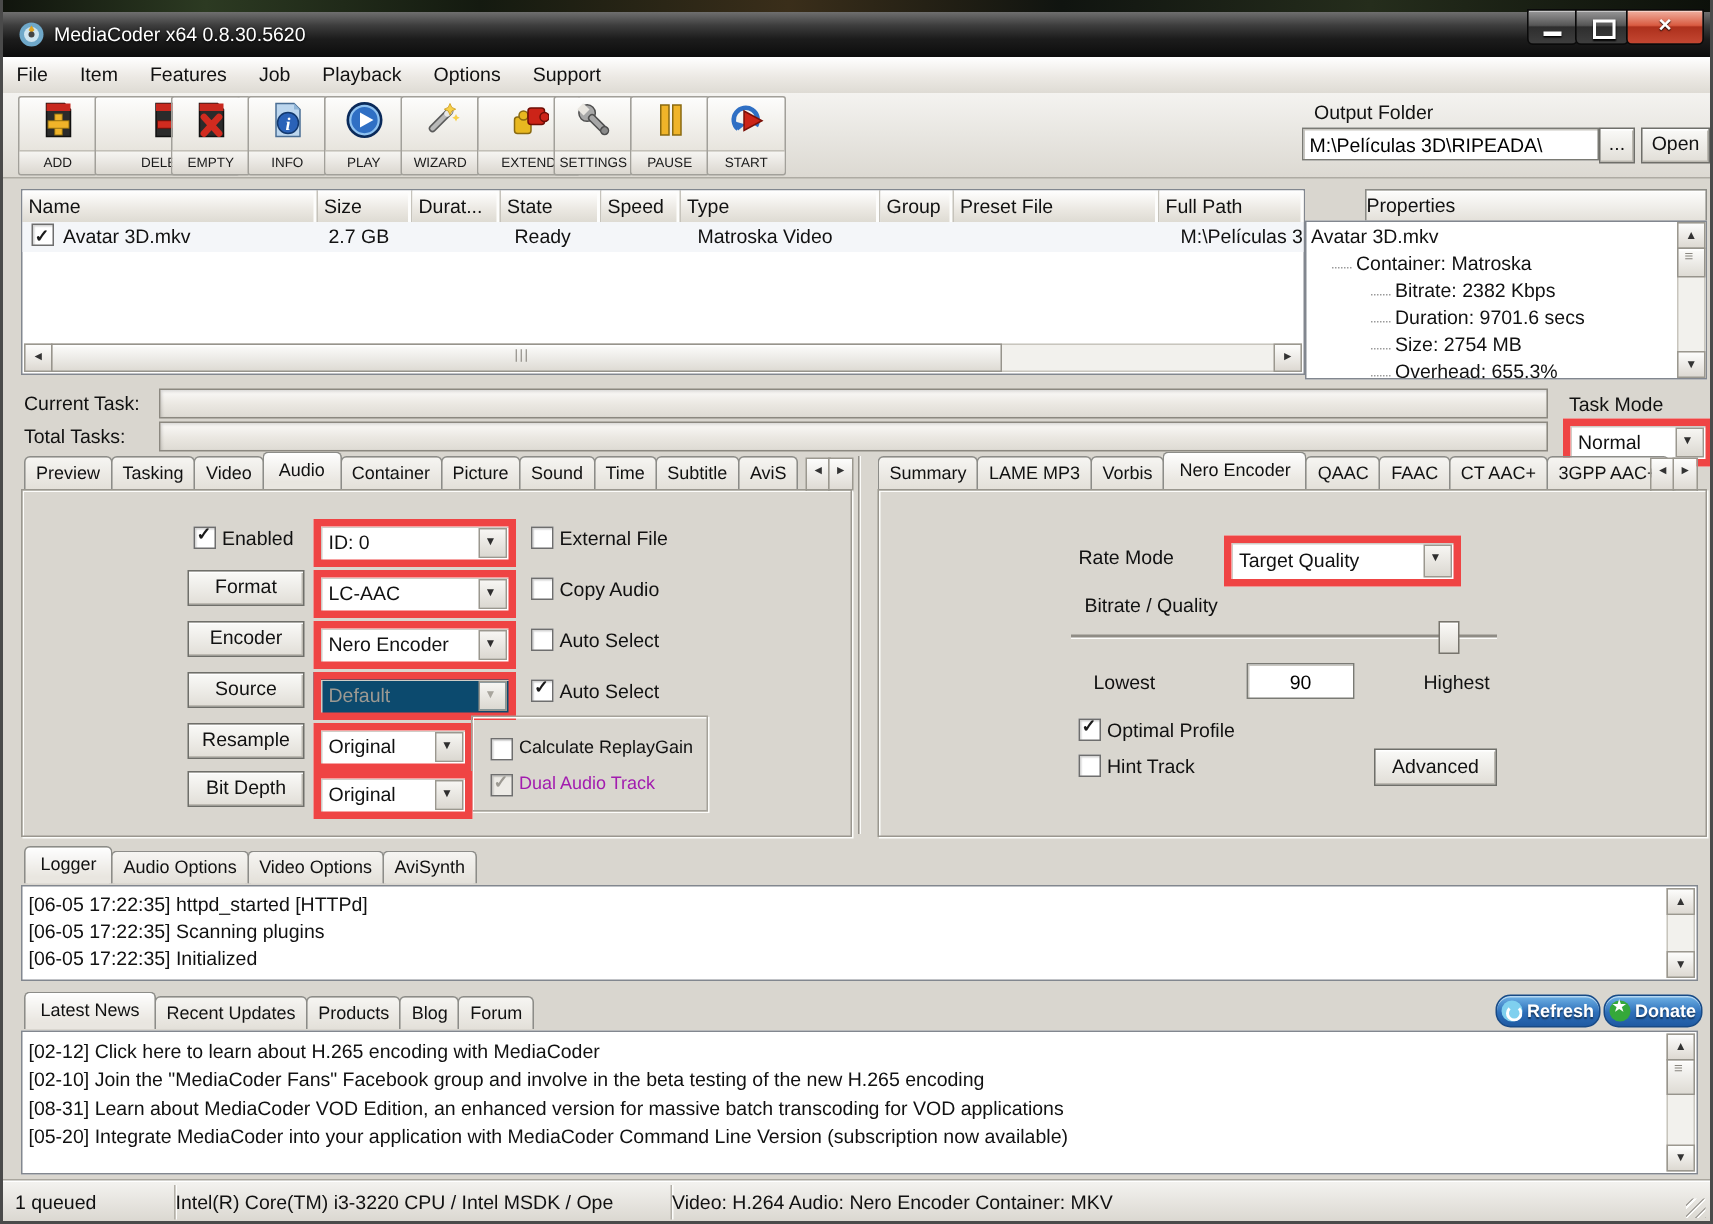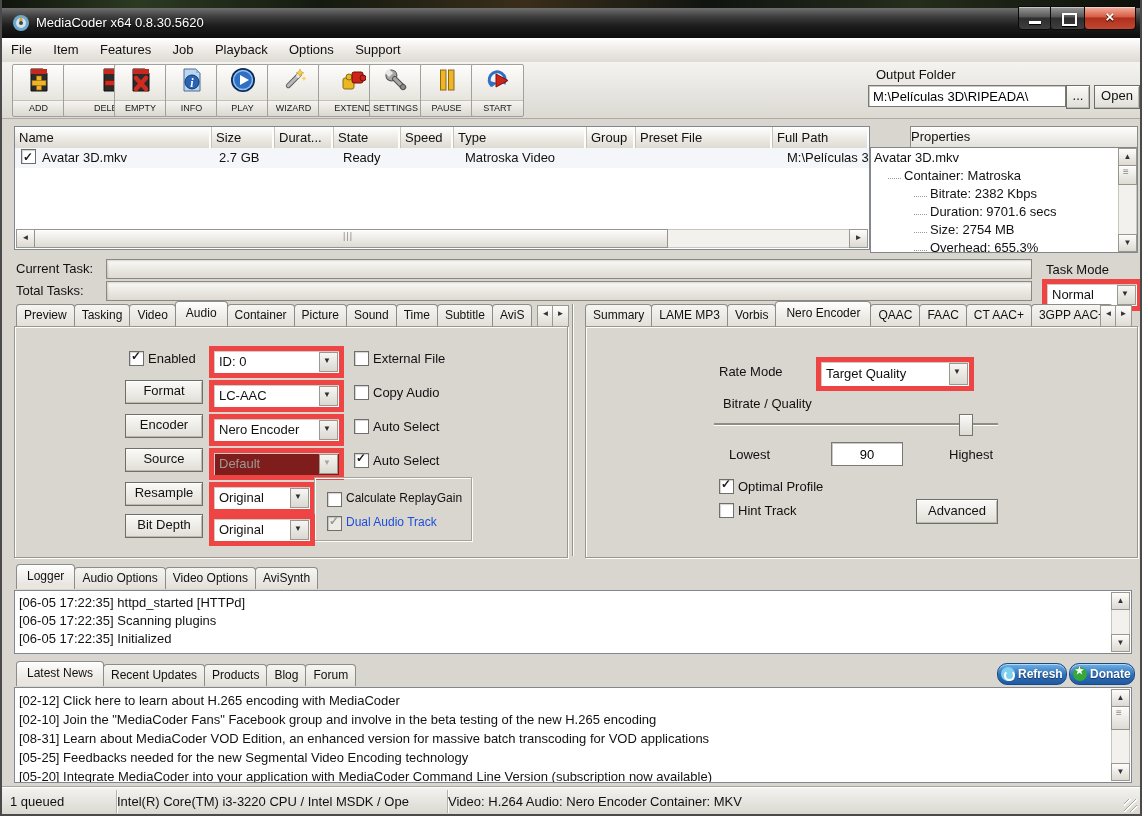--- a/index.html
+++ b/index.html
@@ -80,27 +80,27 @@
   .tabstrip{position:absolute;height:23px;white-space:nowrap;}
   .tab{display:inline-block;height:21px;line-height:21px;padding:0 7px;font-size:12px;
     background:linear-gradient(#f6f5f2,#e3e0d9);border:1px solid #8c8c88;border-bottom:none;
     border-radius:4px 4px 0 0;margin-right:-1px;position:relative;vertical-align:bottom;}
   .tab.active{height:24px;line-height:23px;background:linear-gradient(#fefefe,#e9e6e0 80%);z-index:3;
     padding:0 10px;margin-top:-3px;box-shadow:inset 0 1px 0 #fff;}
   .spin{width:15px;height:21px;}
   
   .frame{position:absolute;border:1px solid #9a978f;box-shadow:inset 1px 1px 0 #fdfdfb, 1px 1px 0 #fdfdfb;}
   .lbl{position:absolute;font-size:13px;white-space:nowrap;}
-  .lbl.disabled{color:#1d4ed8;}
+  .lbl.disabled{color:#a21caf;}
   .dd{position:absolute;height:22px;background:#fff;border:5px solid #ef4444;box-shadow:inset 1px 1px 0 #cfccc6;}
   .dd-text{position:absolute;left:5px;top:3px;font-size:13px;white-space:nowrap;}
   .dd-btn{position:absolute;right:1px;top:1px;bottom:1px;width:17px;
     background:linear-gradient(#f7f6f3,#dbd8d1);border:1px solid #9b988f;}
   .dd-btn::after{content:"▼";position:absolute;left:3px;top:3px;font-size:8px;color:#2e2e2e;}
-  .dd.disabled{background:#7f1d1d;}
+  .dd.disabled{background:#0c4a6e;}
   .dd.disabled .dd-text{color:#9c9992;}
   .dd.disabled .dd-btn::after{color:#a8a59d;}
   .groupbox{position:absolute;border:1px solid #a5a29a;box-shadow:1px 1px 0 #fdfdfb, inset 1px 1px 0 #fdfdfb;}
   
   .slider-track{position:absolute;height:2px;background:#8f8c85;box-shadow:0 1px 0 #fdfdfb;}
   .slider-thumb{position:absolute;width:12px;height:20px;background:linear-gradient(#fbfaf8,#dedbd4);
     border:1px solid #77746d;box-shadow:inset 0 1px 0 #fff;}
   
   .textbox{position:absolute;background:#fff;border:1px solid #82878f;overflow:hidden;}
   .logline{font-size:13px;line-height:18px;padding-left:4px;white-space:nowrap;}
@@ -416,21 +416,20 @@
 </div>
 <div class="pill" style="left:1069px;top:663px;width:64px;">
   <span class="pill-icon donate-star" style="background:#35a83a;"></span>
   <span class="pill-text">Donate</span>
 </div>
 <div class="textbox" style="left:14px;top:687px;width:1116px;height:94px;">
   <div style="padding-top:3px;">
     <div class="newsline">[02-12] Click here to learn about H.265 encoding with MediaCoder</div>
     <div class="newsline">[02-10] Join the "MediaCoder Fans" Facebook group and involve in the beta testing of the new H.265 encoding</div>
     <div class="newsline">[08-31] Learn about MediaCoder VOD Edition, an enhanced version for massive batch transcoding for VOD applications</div>
-    <div class="newsline">[05-25] Feedbacks needed for the new Segmental Video Encoding technology</div>
     <div class="newsline">[05-20] Integrate MediaCoder into your application with MediaCoder Command Line Version (subscription now available)</div>
   </div>
   <div class="sb-track" style="right:1px;top:1px;bottom:1px;width:17px;"></div>
   <div class="sb-btn g-up" style="right:1px;top:1px;width:17px;height:16px;"></div>
   <div class="sb-thumb v" style="right:1px;top:18px;width:17px;height:22px;"></div>
   <div class="sb-btn g-down" style="right:1px;bottom:1px;width:17px;height:16px;"></div>
 </div>
 
 <div id="statusbar">
   <div class="status-cell" style="left:0;width:106px;">1 queued</div>

